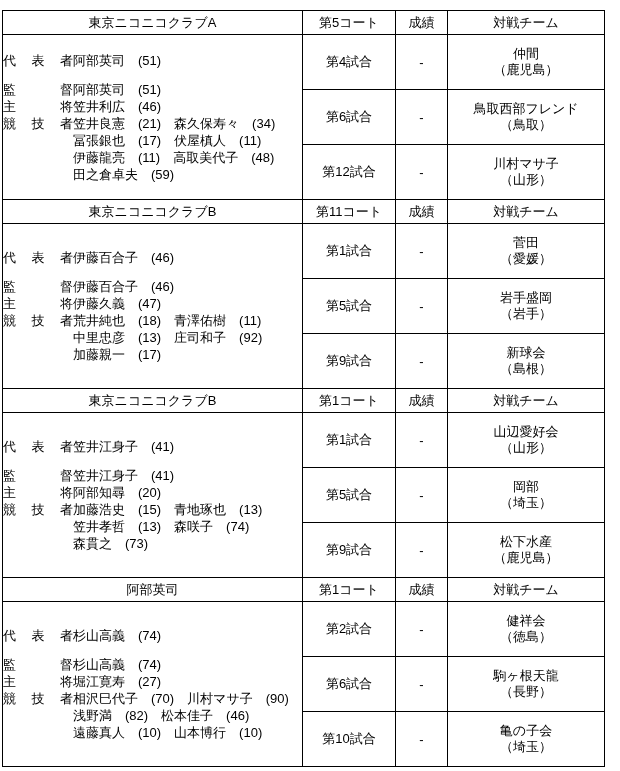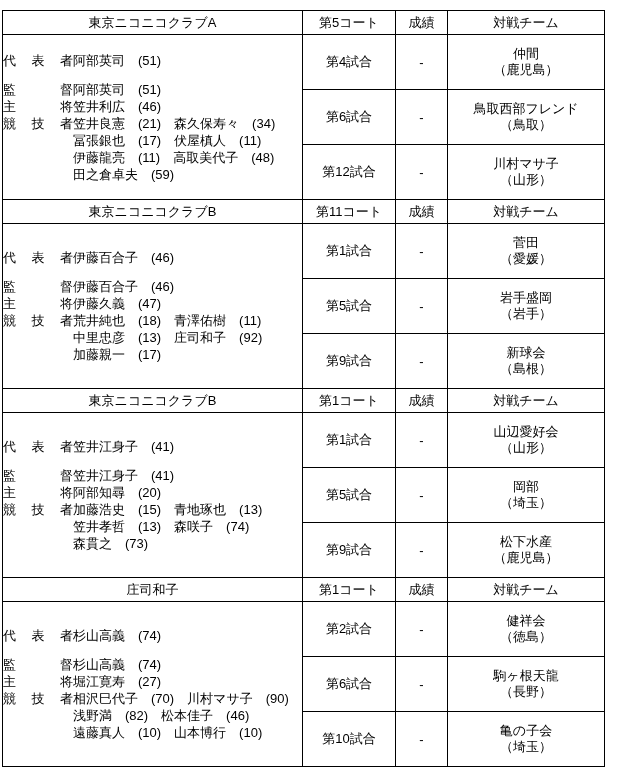--- a/index.html
+++ b/index.html
@@ -237,21 +237,21 @@
   <tr class="mrow">
     <td>第9試合</td>
     <td>-</td>
     <td class="opp">
       <div>松下水産</div>
       <div>（鹿児島）</div>
     </td>
   </tr>
 
   <tr class="hrow">
-    <td>庄司和子</td>
+    <td>阿部英司</td>
     <td>第1コート</td>
     <td>成績</td>
     <td>対戦チーム</td>
   </tr>
   <tr class="mrow">
     <td class="roster" rowspan="3">
       <div class="rline">
             <span class="rlabel spread">
               <span>代</span>
               <span>表</span>

